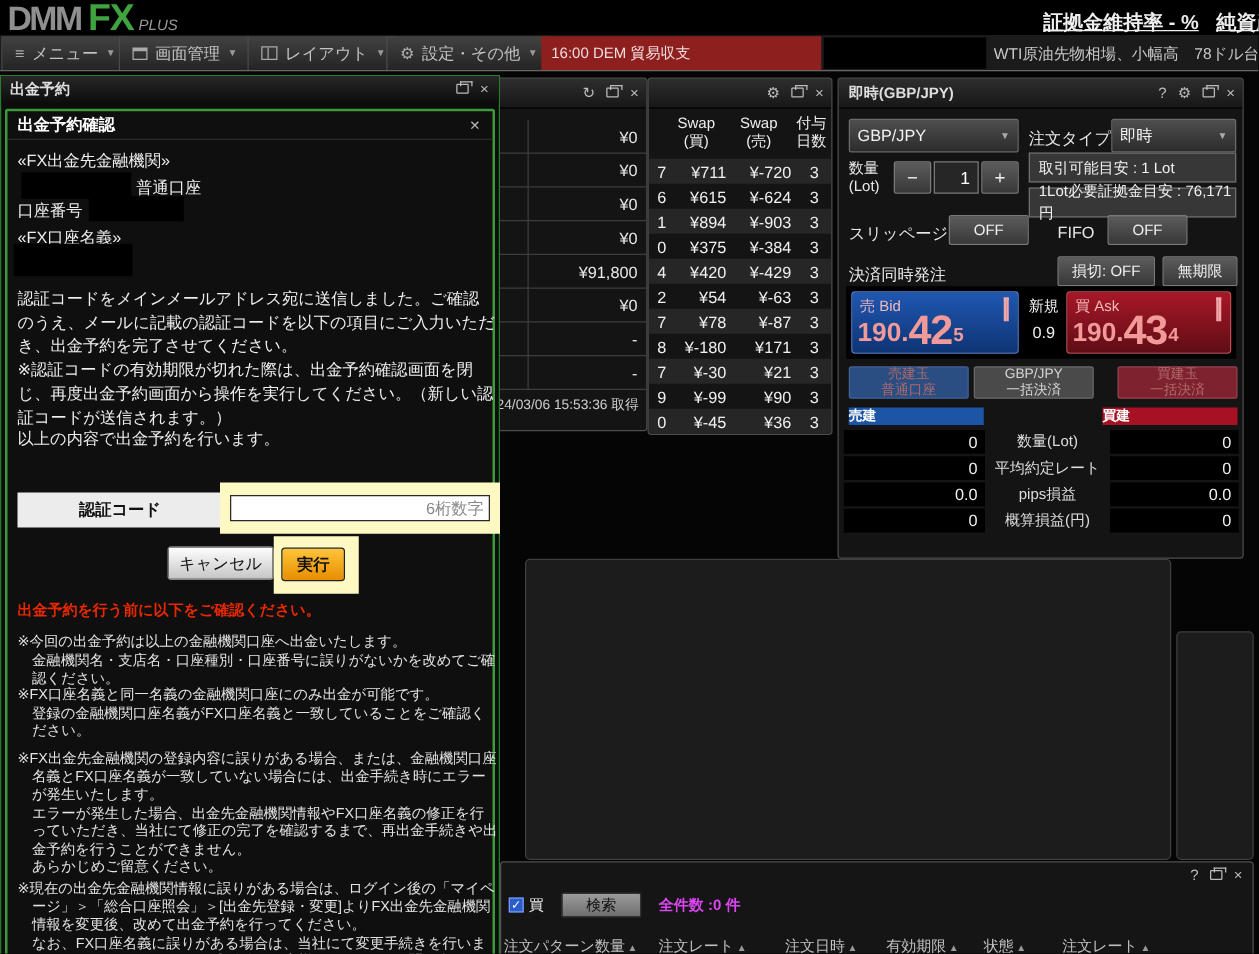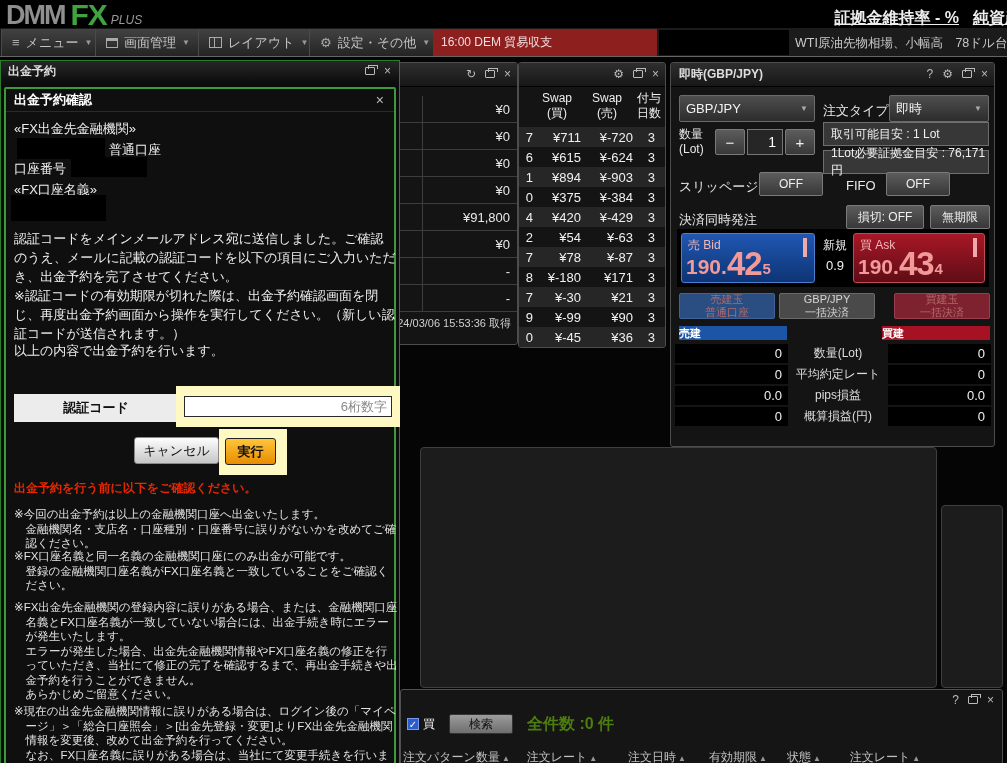--- a/index.html
+++ b/index.html
@@ -95,21 +95,21 @@
   #cancel-btn { position:absolute; left:128px; top:436px; width:85px; height:27px; background:linear-gradient(#fefefe,#c6c6c6); border:1px solid #888; border-radius:3px; color:#111; font-size:13px; display:flex; align-items:center; justify-content:center; cursor:pointer; }
   #exec-btn { position:absolute; left:6px; top:9px; width:51px; height:27px; background:linear-gradient(#ffc53a,#e88d00); border:1px solid #222; border-radius:3px; color:#111; font-size:13px; font-weight:bold; display:flex; align-items:center; justify-content:center; cursor:pointer; }
   #warn-line { position:absolute; left:8px; top:477px; color:#e82800; font-size:12px; font-weight:bold; }
   .note { position:absolute; left:8px; width:384px; color:#e3e3e3; font-size:11.5px; line-height:14.5px; padding-left:1em; text-indent:-1em; }
 
   
   #bottom-panel { position:absolute; left:400px; top:689px; width:603px; height:80px; background:#151515; border:1px solid #505050; border-radius:3px; }
   #bp-toolbar { position:absolute; left:0; top:21px; width:100%; height:26px; display:flex; align-items:center; }
   .chk { width:12px; height:12px; background:#2a5ccc; border:1px solid #7a9aee; color:#fff; font-size:10px; line-height:11px; text-align:center; margin-left:6px; }
   #search-btn { margin-left:14px; width:64px; height:20px; background:linear-gradient(#9c9c9c,#6e6e6e); border:1px solid #333; border-radius:2px; color:#101010; font-size:12px; display:flex; align-items:center; justify-content:center; cursor:pointer; }
-  #bp-count { margin-left:14px; color:#4d7c0f; font-size:16px; font-weight:bold; }
+  #bp-count { margin-left:14px; color:#d946ef; font-size:12px; font-weight:bold; }
   #bp-heads { position:absolute; left:2px; top:59px; display:flex; color:#c0c0c0; font-size:12px; white-space:nowrap; }
   #bp-heads .h { text-align:center; }
   #bp-heads .arr { font-size:8px; color:#999; margin-left:2px; }
 
   .empty-panel { position:absolute; background:#1c1c1c; border:1px solid #3f3f3f; border-radius:4px; }
 </style>
 </head>
 <body>
 
 <div id="root">

